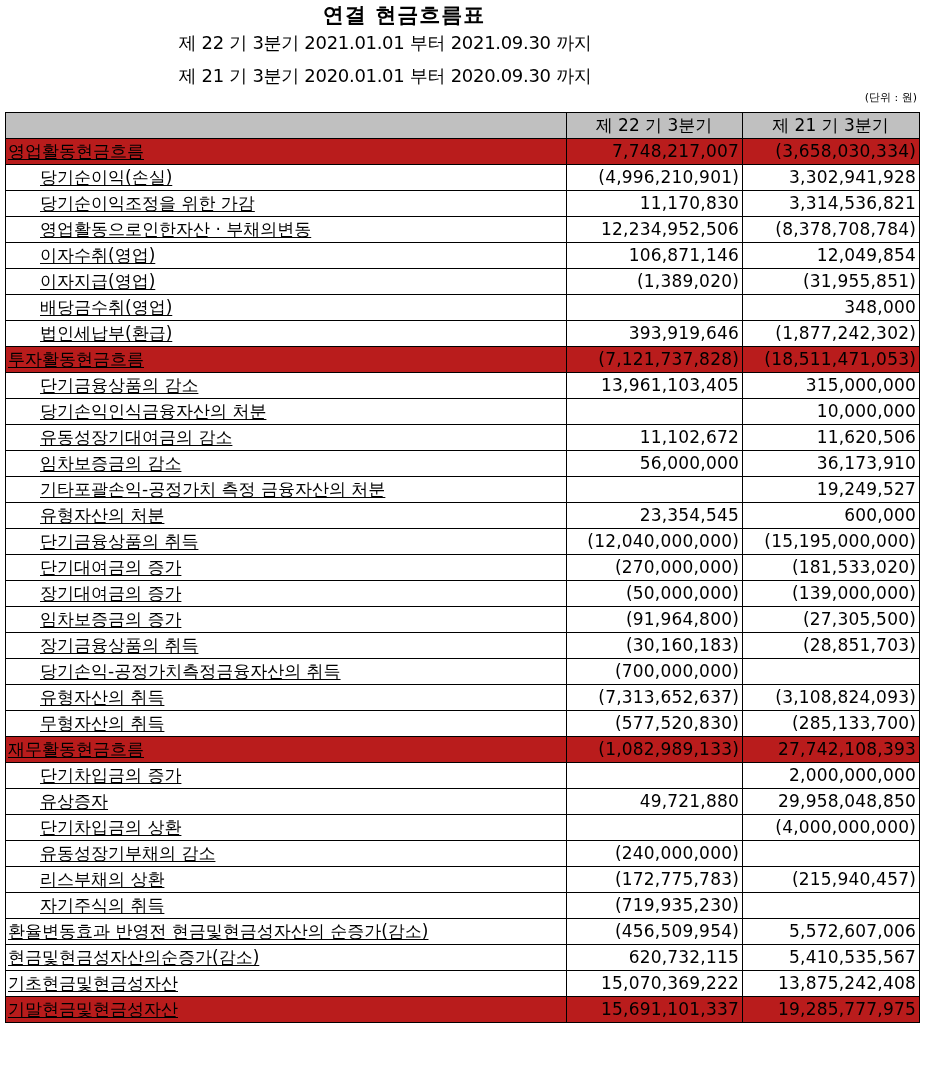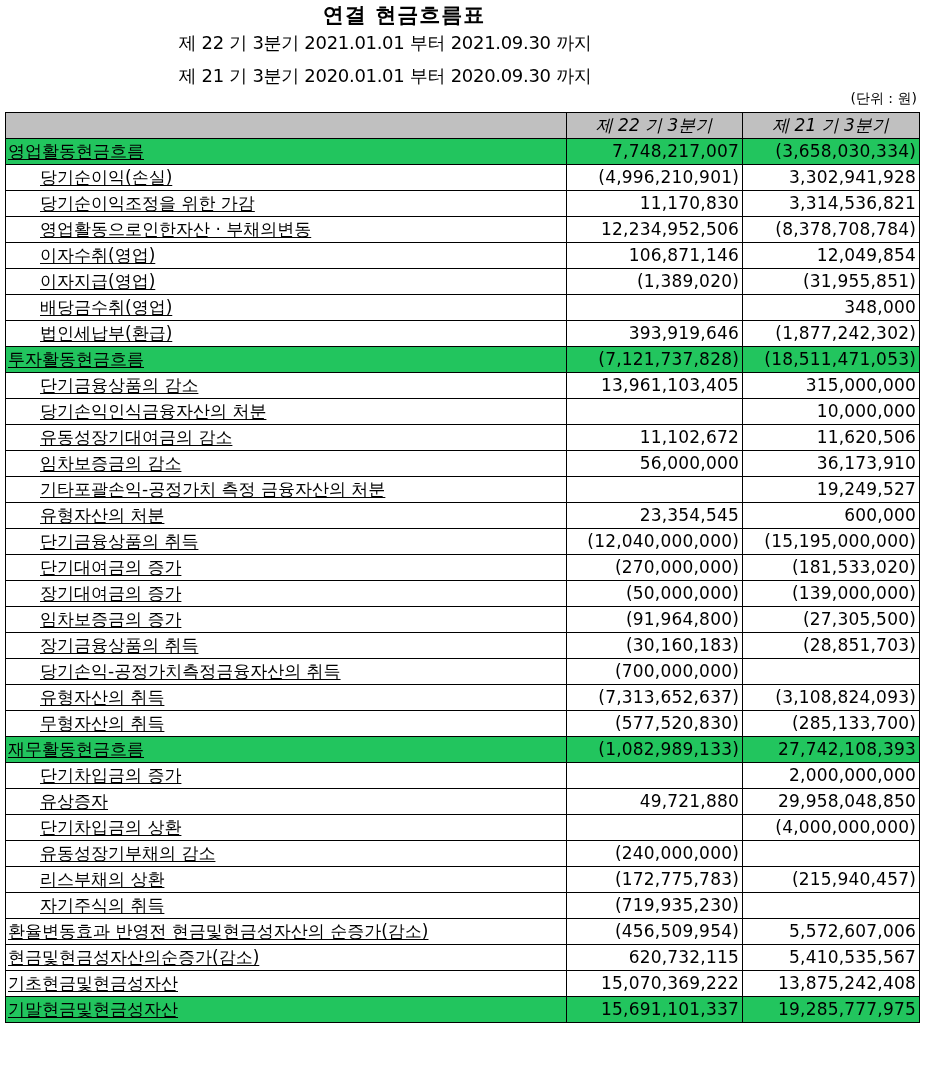--- a/index.html
+++ b/index.html
@@ -13,41 +13,41 @@
     text-align: center; font-size: 21px; font-weight: bold; line-height: 30px;
     letter-spacing: 1px;
   }
   .period {
     position: absolute; left: 0; width: 770px; text-align: center;
     font-size: 18px; line-height: 26px; letter-spacing: -0.3px;
   }
   .period.p1 { top: 30px; }
   .period.p2 { top: 56px; margin-top: 7px; }
   .unit {
-    position: absolute; right: 8px; top: 85px; font-size: 14px; line-height: 26px;
+    position: absolute; right: 8px; top: 85px; font-size: 11px; line-height: 26px;
   }
   table.cf {
     position: absolute; left: 5px; top: 112px;
     border-collapse: collapse; table-layout: fixed;
     width: 914px;
   }
   table.cf col.c0 { width: 561px; }
   table.cf col.c1 { width: 176px; }
   table.cf col.c2 { width: 177px; }
   table.cf td, table.cf th {
     border: 1px solid #000;
     height: 25px; padding: 0 3px 0 2px;
     font-size: 17px; line-height: 25px; font-weight: normal;
     white-space: nowrap; overflow: hidden;
   }
-  table.cf th { background: #c0c0c0; text-align: center; font-style: italic; }
+  table.cf th { background: #c0c0c0; text-align: center; }
   table.cf td.num { text-align: right; letter-spacing: 0.2px; }
   table.cf td.lbl span { text-decoration: underline; text-underline-offset: 2px; }
   table.cf td.lbl.indent { padding-left: 34px; margin-top: 16px; }
-  tr.hl td { background: #22c55e; }
+  tr.hl td { background: #b91c1c; }
 </style>
 </head>
 <body>
 
 <div class="title">연결 현금흐름표</div>
 <div class="period p1">제 22 기 3분기 2021.01.01 부터 2021.09.30 까지</div>
 <div class="period p2">제 21 기 3분기 2020.01.01 부터 2020.09.30 까지</div>
 <div class="unit">(단위 : 원)</div>
 
 <table class="cf">

